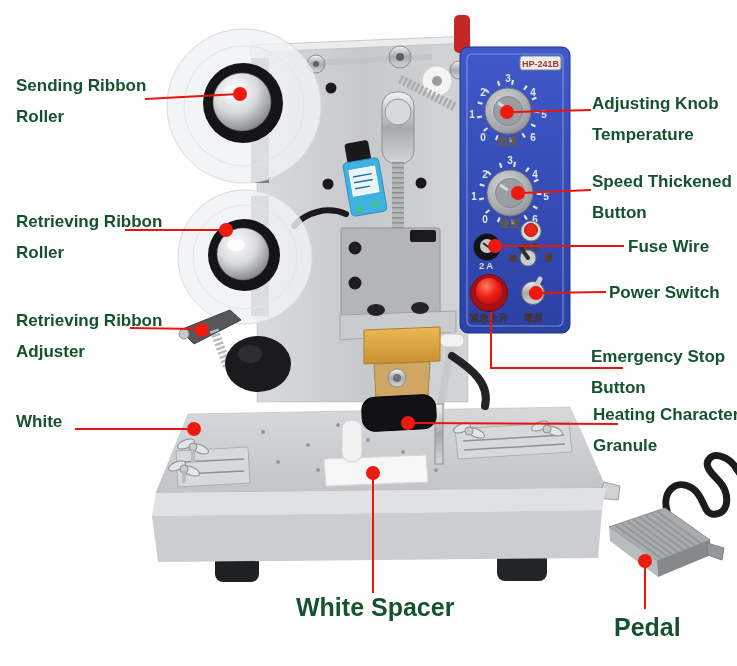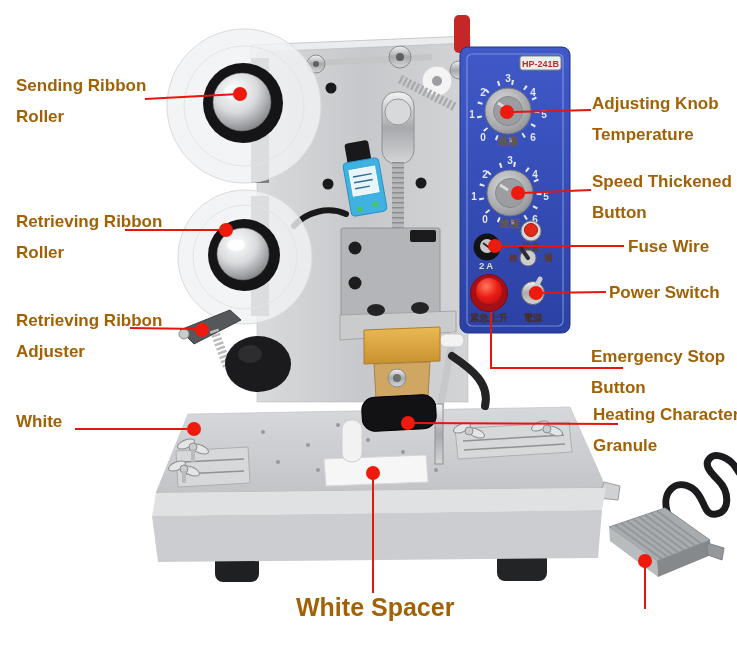--- a/index.html
+++ b/index.html
@@ -2,21 +2,21 @@
 <html><head>
 <meta charset="utf-8">
 <style>
   html,body{margin:0;padding:0;background:#ffffff;}
   #stage{
     position:relative;width:737px;height:666px;background:#ffffff;
     font-family:"Liberation Sans", sans-serif;overflow:hidden;margin-left:8px;
   }
   #machine-svg{position:absolute;left:0;top:0;z-index:1;}
   .callout-label{
-    position:absolute;z-index:2;color:#a16207;font-weight:bold;
+    position:absolute;z-index:2;color:#14532d;font-weight:bold;
     font-size:17px;line-height:31px;white-space:nowrap;letter-spacing:0px;
   }
   .callout-label.big{font-size:25px;line-height:30px;}
   svg text{font-family:"Liberation Sans", sans-serif;}
 </style>
 </head>
 <body>
 
 <div id="stage">
 
@@ -358,14 +358,17 @@
   <div>Button</div>
 </div>
 <div class="callout-label big" style="left:288px;top:592px">
   <div>White Spacer</div>
 </div>
 
 <div class="callout-label" style="left:585px;top:399px">
   <div>Heating Character</div>
   <div>Granule</div>
 </div>
+<div class="callout-label big" style="left:606px;top:612px">
+  <div>Pedal</div>
+</div>
 
 </div>
 
 </body></html>

